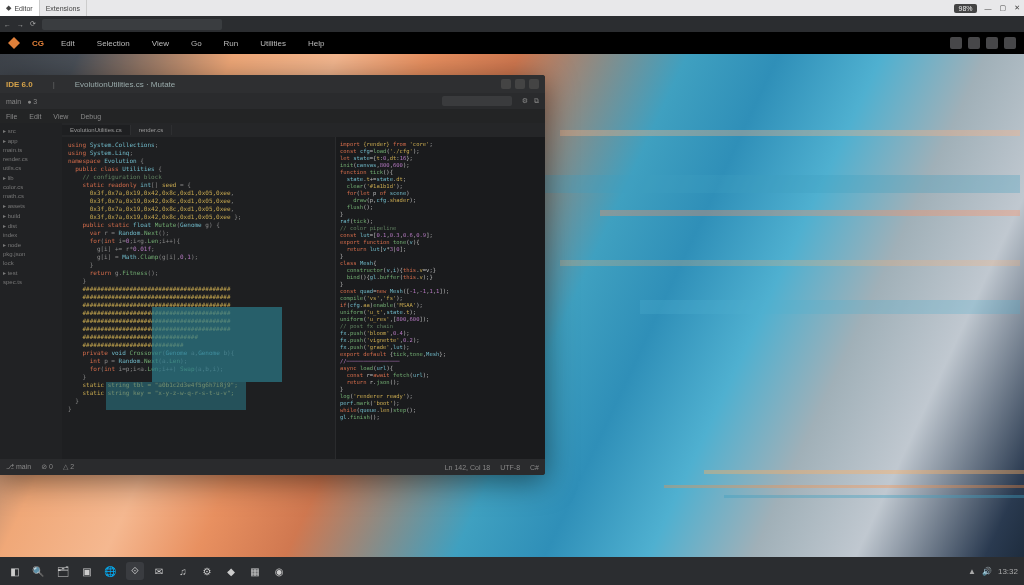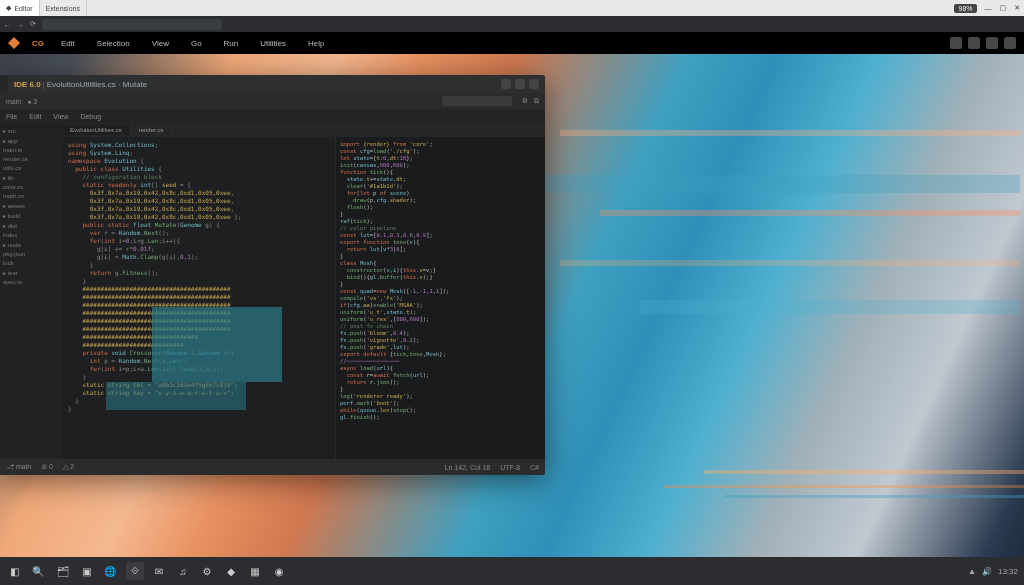--- a/index.html
+++ b/index.html
@@ -48,21 +48,21 @@
 
   
 
   
   .ide {
     position:absolute; left:0; top:75px; width:545px; height:400px;
     background:#262728; box-shadow:0 6px 30px rgba(0,0,0,.5);
     display:flex; flex-direction:column; font-size:7px; color:#bbb;
     border-radius:0 3px 3px 0; overflow:hidden;
   }
-  .ide-title {height:18px; background:#2e2f31; display:flex; align-items:center; padding:0 6px; gap:2px; font-size:8px; color:#c79a3f;margin-left:8px;}
+  .ide-title {height:18px; background:#2e2f31; display:flex; align-items:center; padding:0 6px; gap:20px; font-size:8px; color:#c79a3f;}
   .ide-title .brand{color:#d4a24a;font-weight:bold;}
   .ide-title .sep{color:#666;}
   .ide-title .path{color:#9aa;}
   .ide-title .ctrls{margin-left:auto;display:flex;gap:4px;}
   .ide-title .c{width:10px;height:10px;border-radius:2px;background:#444;}
 
   .ide-subbar{height:16px;background:#2a2b2d;display:flex;align-items:center;padding:0 6px;gap:6px;font-size:7px;color:#888;}
   .ide-subbar .search{margin-left:auto;width:70px;height:10px;background:#3a3b3d;border-radius:2px;}
 
   .ide-menu2{height:14px;background:#232425;display:flex;align-items:center;padding:0 6px;gap:12px;font-size:7px;color:#888;}

